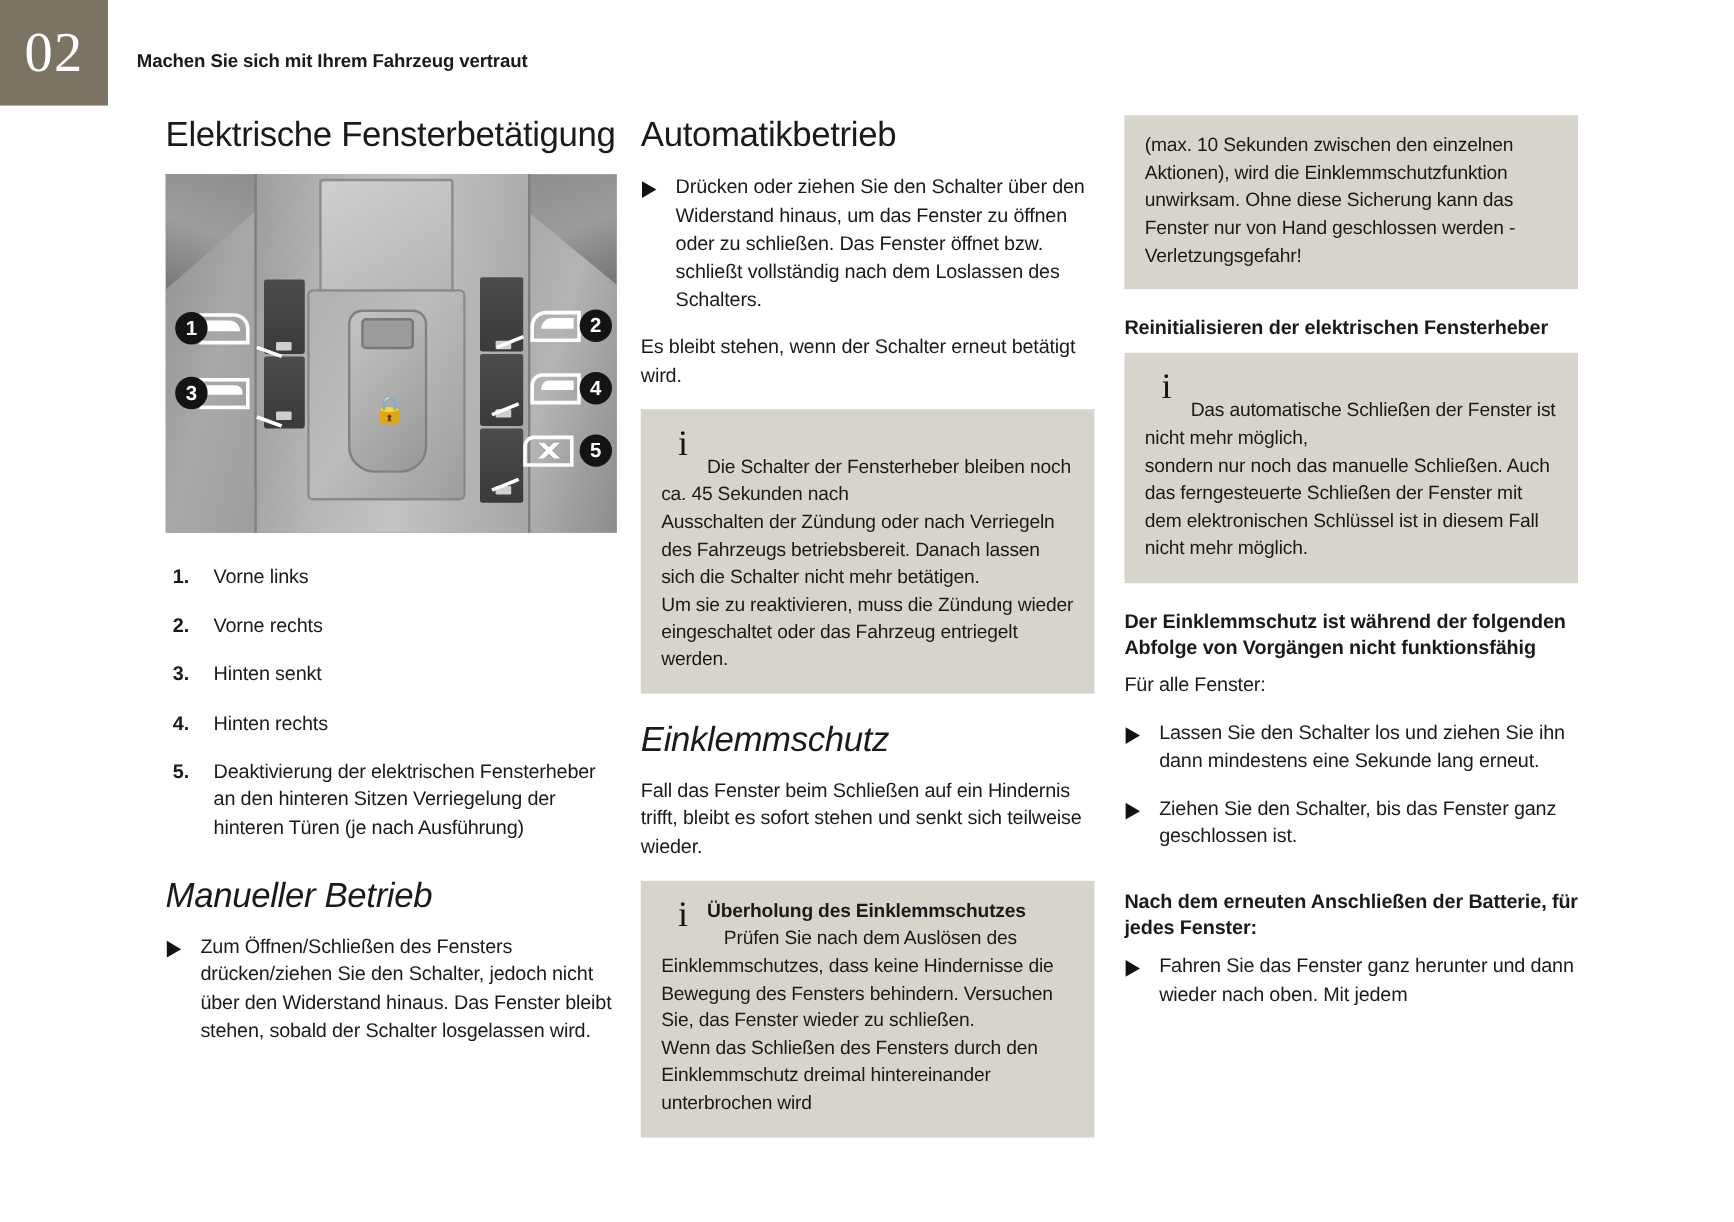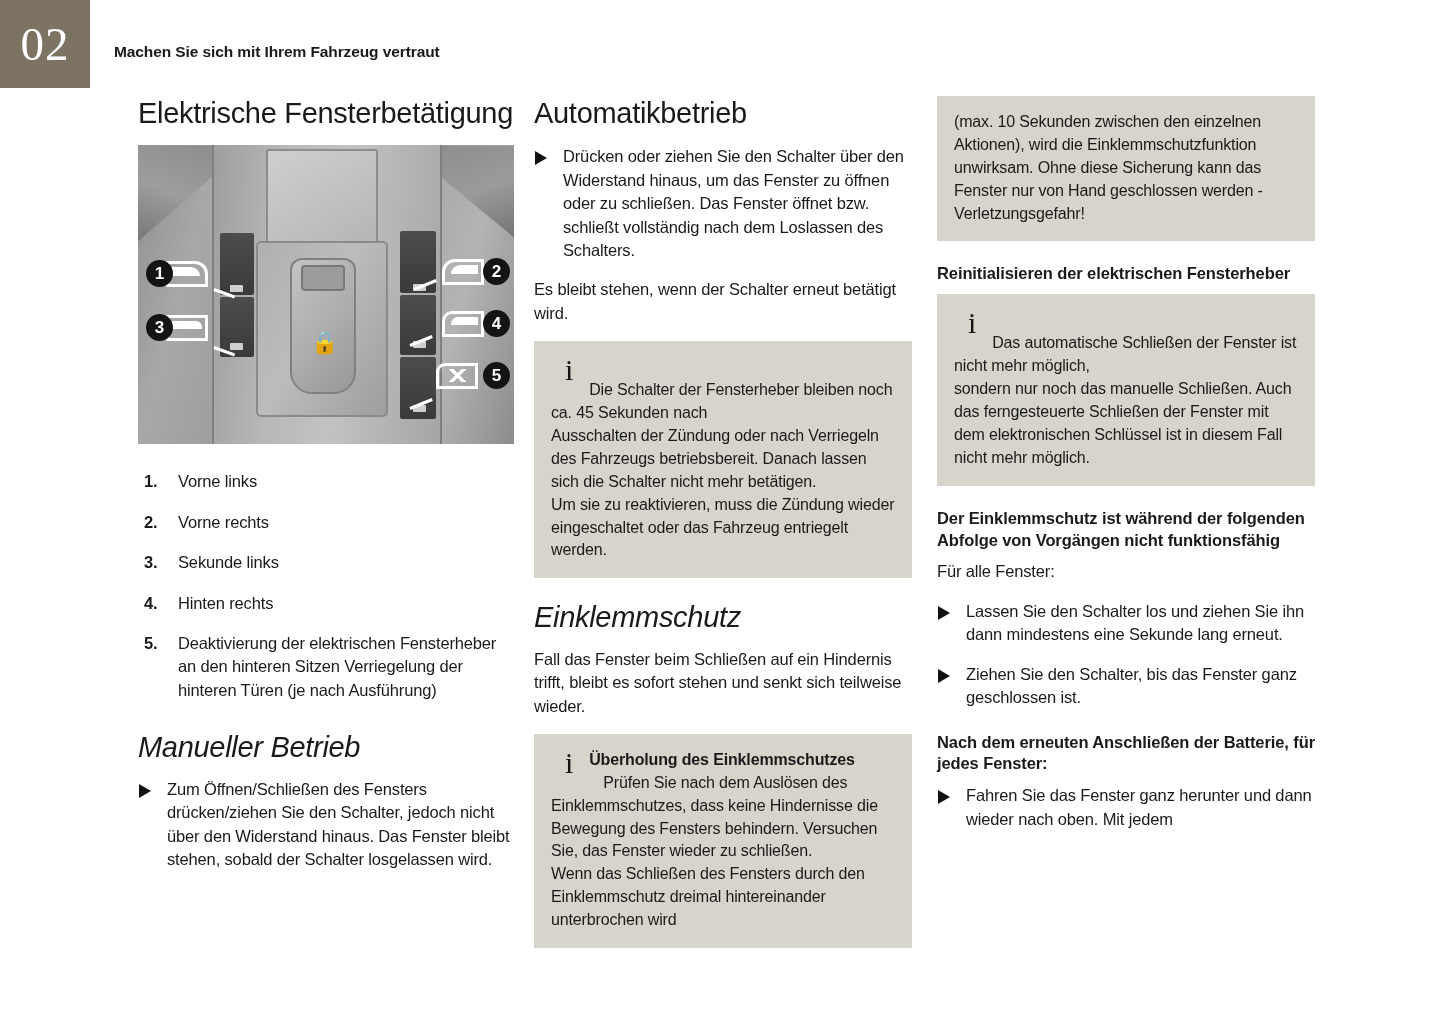--- a/index.html
+++ b/index.html
@@ -416,21 +416,21 @@
       <li>
         <span class="num">1.</span>
         <span>Vorne links</span>
       </li>
       <li>
         <span class="num">2.</span>
         <span>Vorne rechts</span>
       </li>
       <li>
         <span class="num">3.</span>
-        <span>Sekunde links</span>
+        <span>Hinten senkt</span>
       </li>
       <li>
         <span class="num">4.</span>
         <span>Hinten rechts</span>
       </li>
       <li>
         <span class="num">5.</span>
         <span>Deaktivierung der elektrischen Fensterheber an den hinteren Sitzen Verriegelung der hinteren Türen (je nach Ausführung)</span>
       </li>
     </ol>
@@ -495,21 +495,21 @@
     <div class="bullet">
       <span class="tri"></span>
       <span>Lassen Sie den Schalter los und ziehen Sie ihn dann mindestens eine Sekunde lang erneut.</span>
     </div>
 
     <div class="bullet">
       <span class="tri"></span>
       <span>Ziehen Sie den Schalter, bis das Fenster ganz geschlossen ist.</span>
     </div>
 
-    <h2 class="sub-title" style="margin-top:22px;">Nach dem erneuten Anschließen der Batterie, für jedes Fenster:</h2>
+    <h2 class="sub-title" style="margin-top:32px;">Nach dem erneuten Anschließen der Batterie, für jedes Fenster:</h2>
 
     <div class="bullet">
       <span class="tri"></span>
       <span>Fahren Sie das Fenster ganz herunter und dann wieder nach oben. Mit jedem</span>
     </div>
   </div>
 
 </div>
 
 </body></html>

